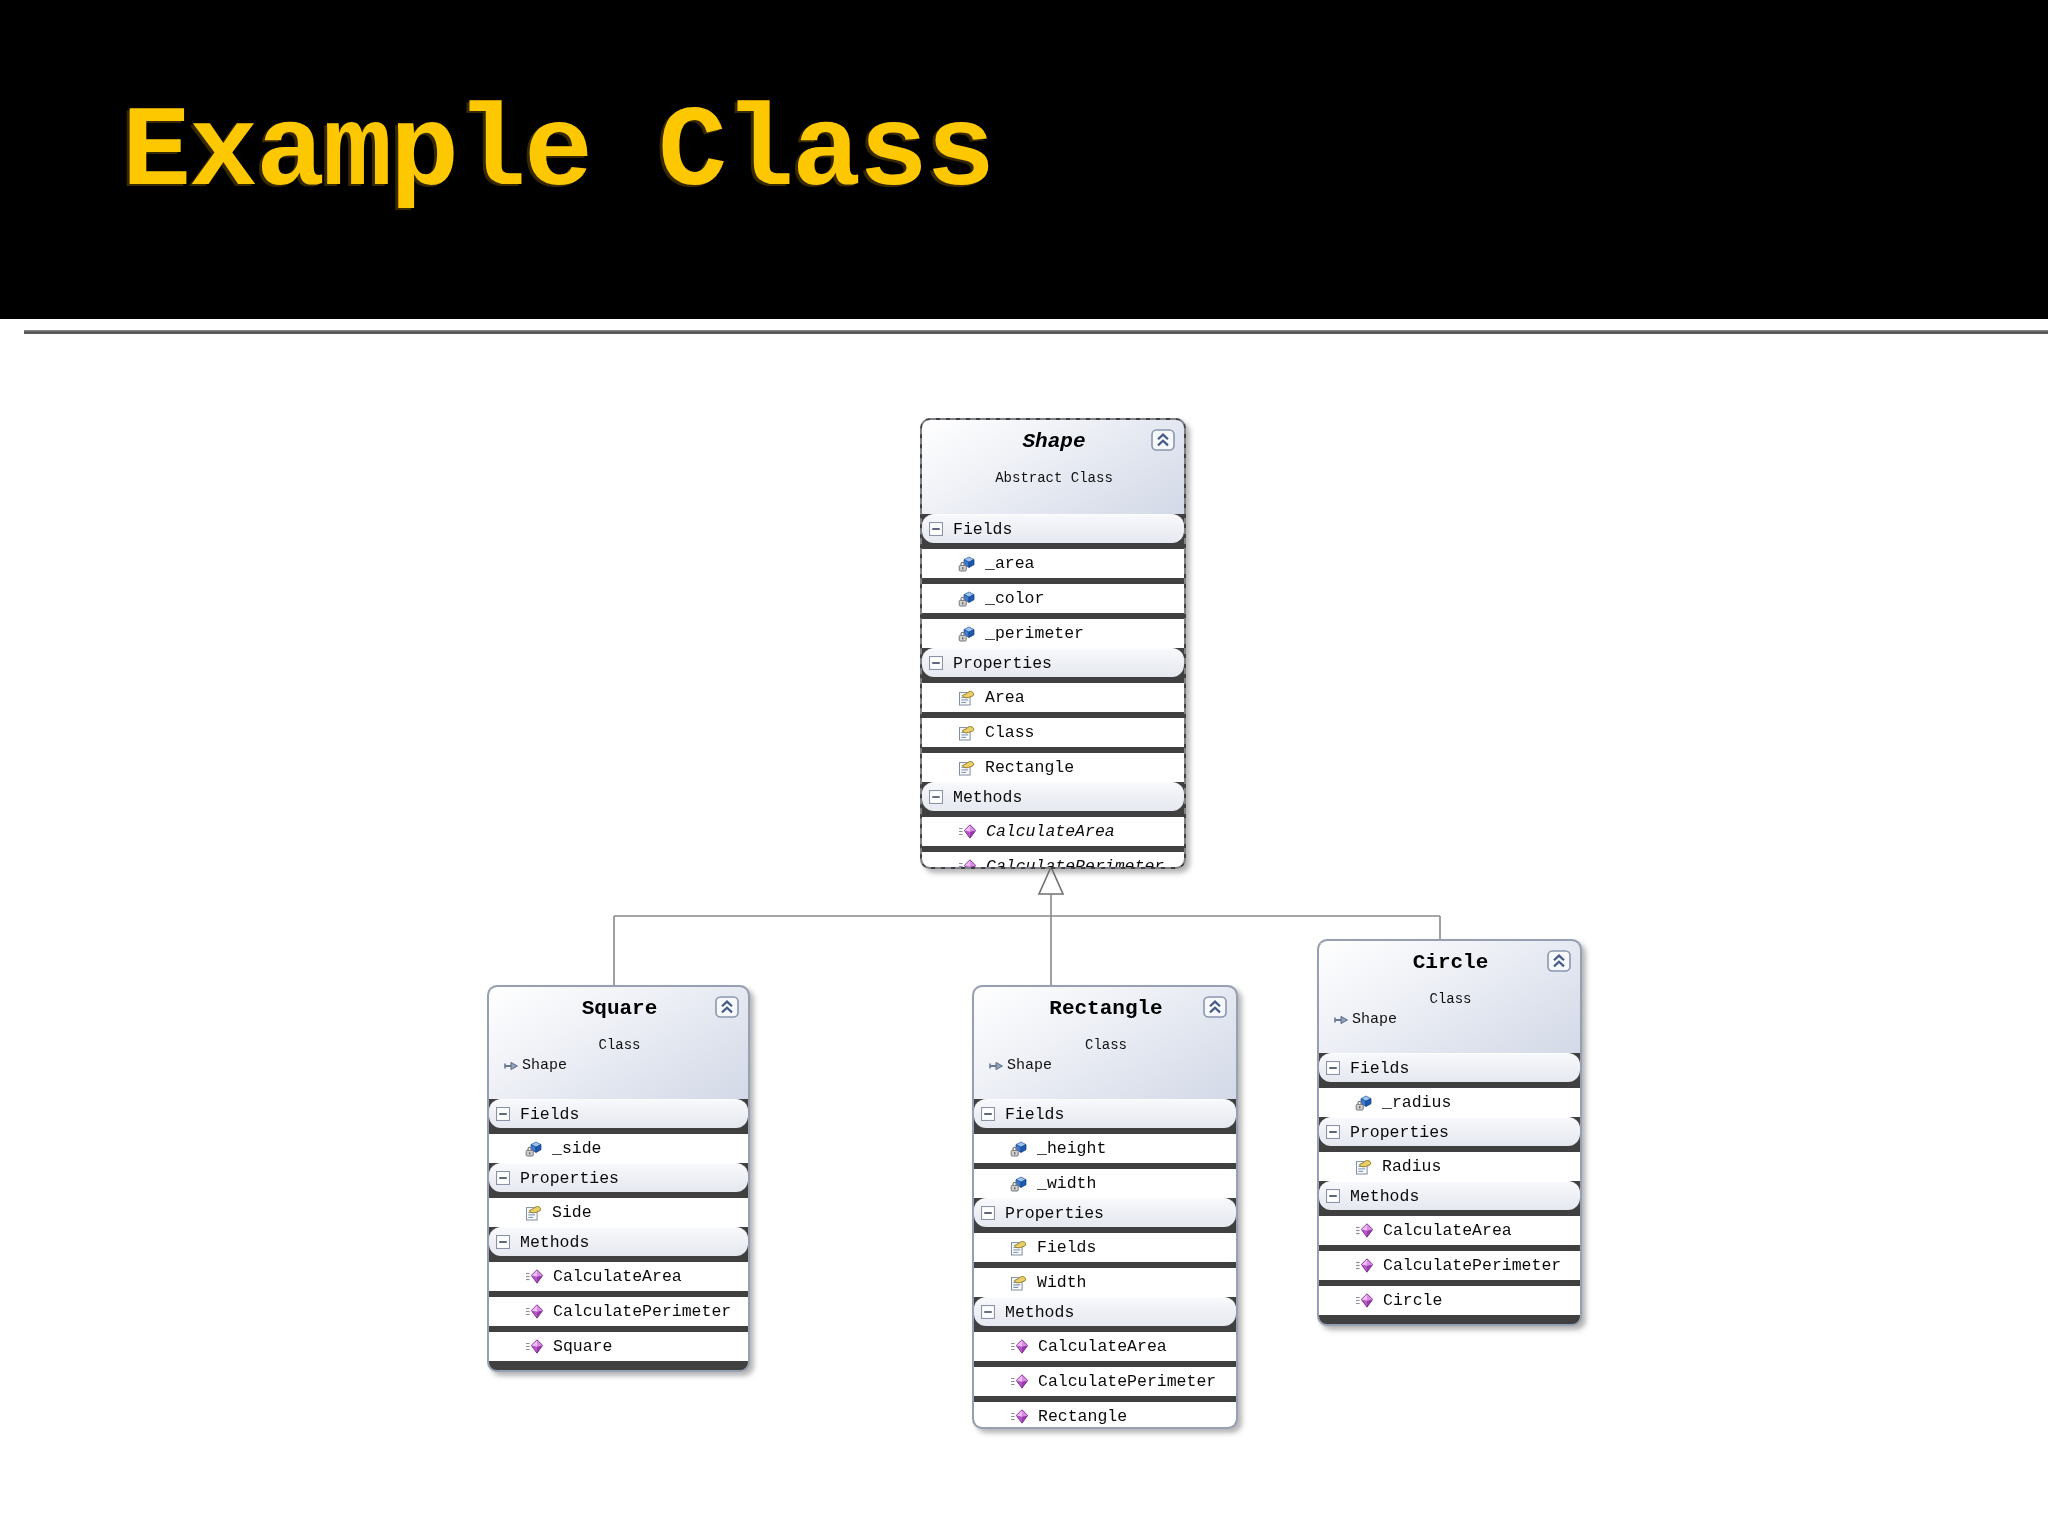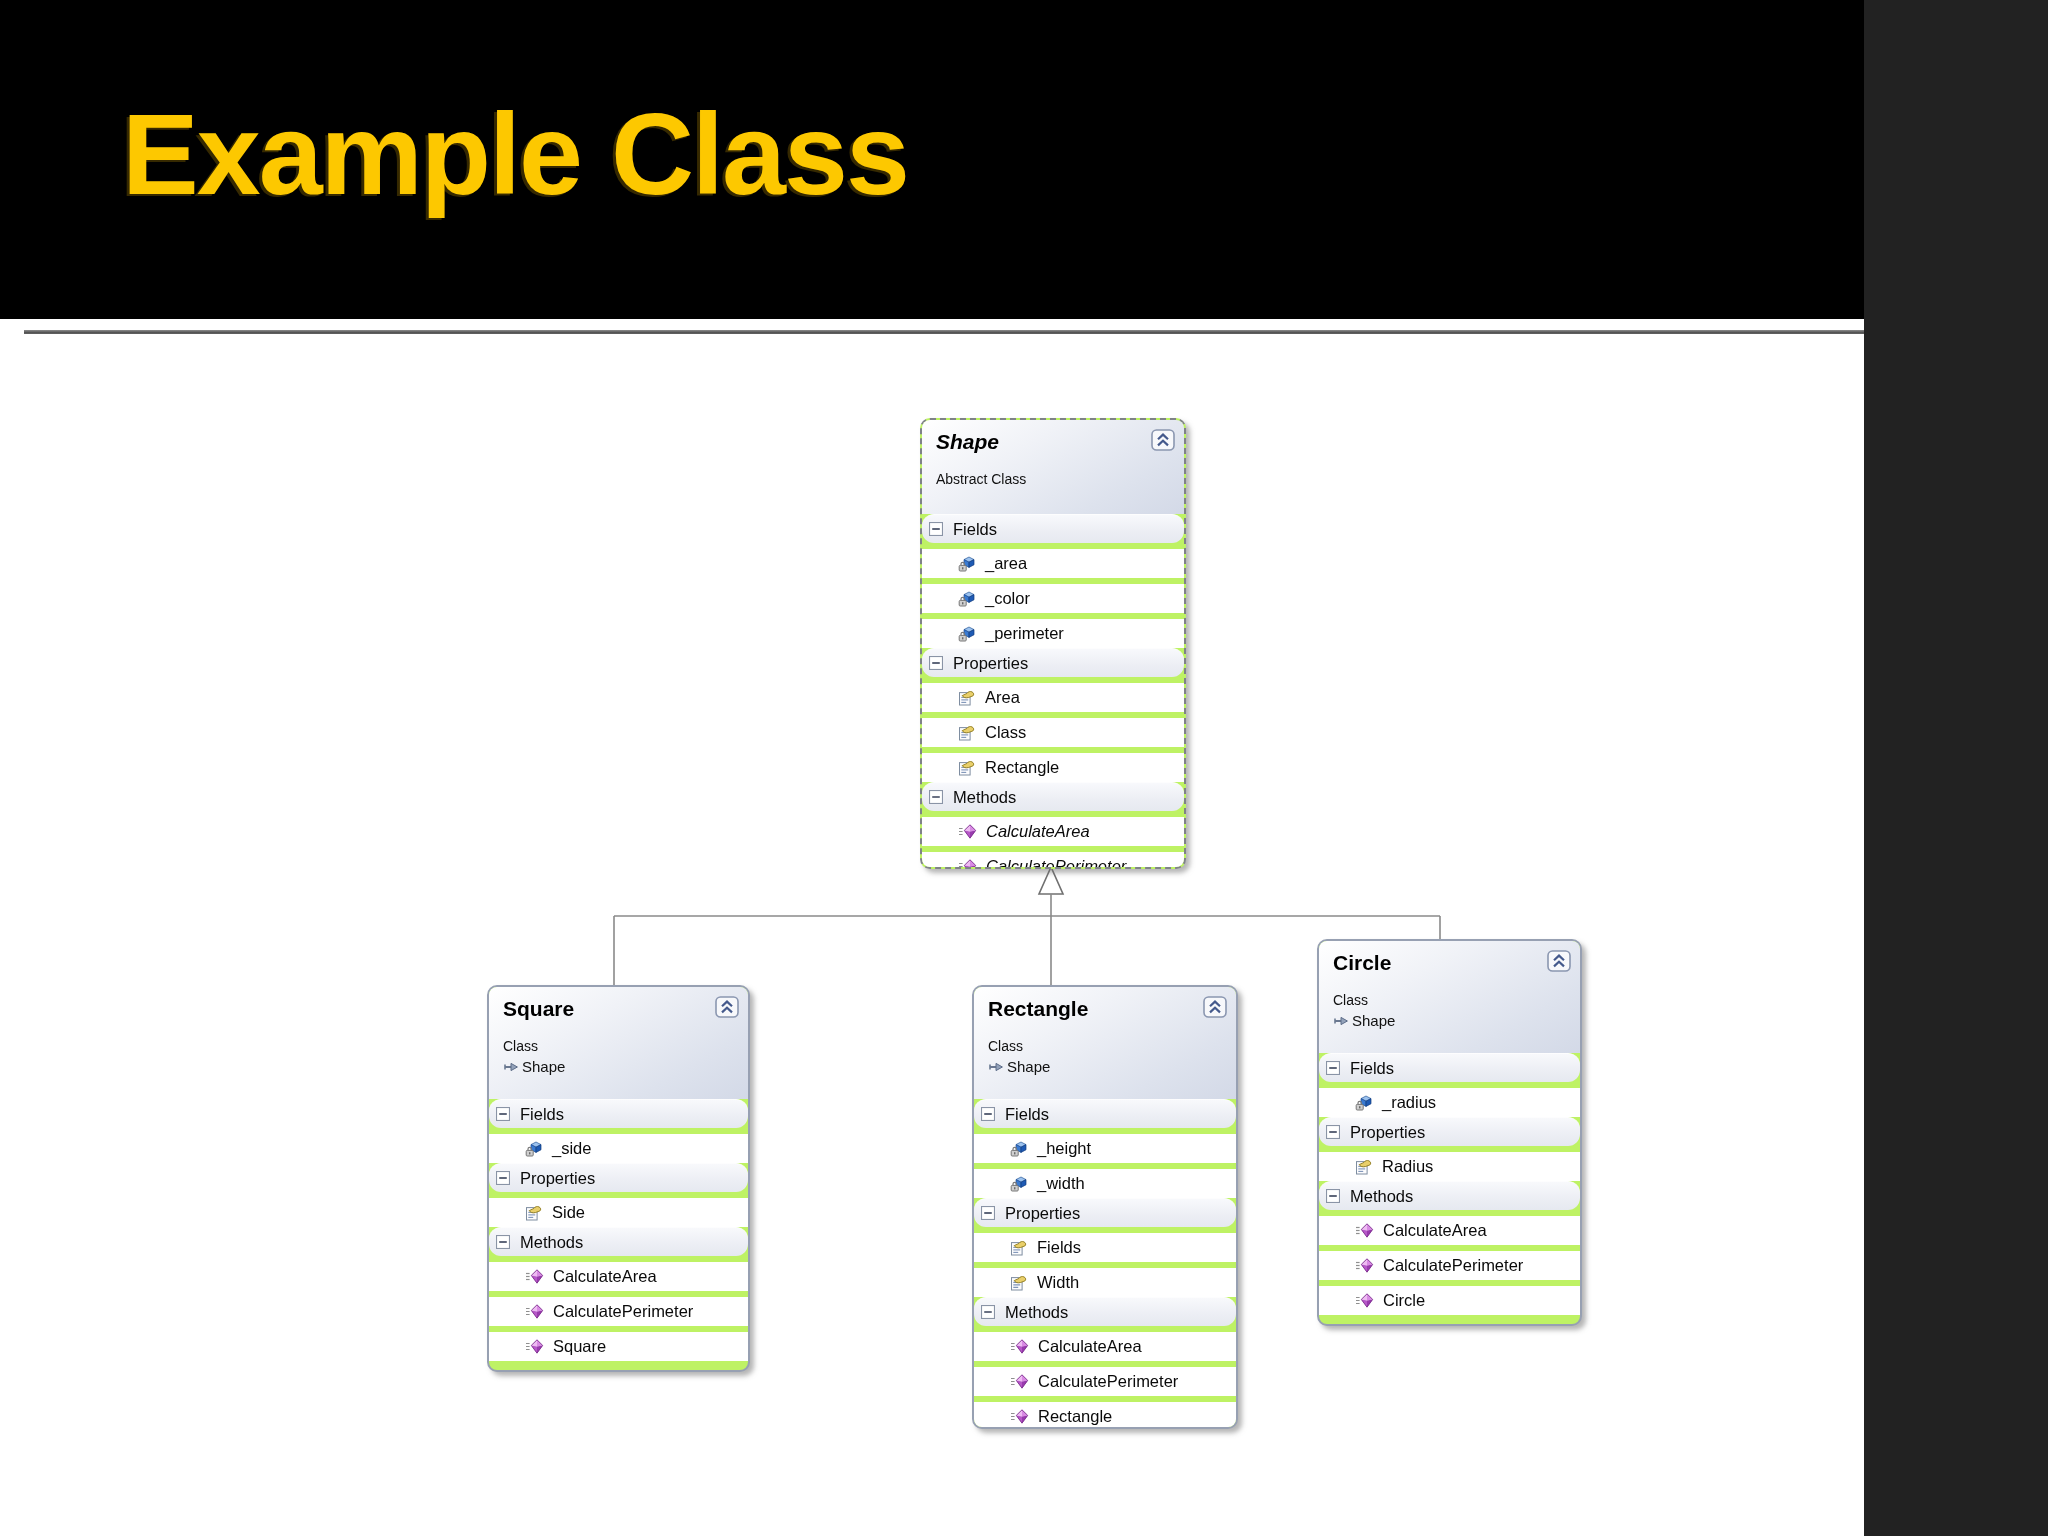--- a/index.html
+++ b/index.html
@@ -1,28 +1,28 @@
 <!DOCTYPE html>
 <html><head>
 <meta charset="utf-8">
 <style>
   html,body{margin:0;padding:0;background:#222;}
-  .stage{position:relative;width:1864px;height:1536px;background:#ffffff;overflow:hidden;
-         font-family:Liberation Sans, sans-serif;}
+  .stage{position:relative;width:2048px;height:1536px;background:#ffffff;overflow:hidden;
+         font-family:Liberation Mono, monospace;}
   
   .banner{position:absolute;left:0;top:0;width:2048px;height:319px;background:#000;}
   .slide-title{position:absolute;left:122px;top:88px;margin:0;font-size:115px;font-weight:bold;
                letter-spacing:-2px;color:#FDC800;text-shadow:-3px 2px 0 rgba(120,90,0,.45);}
   .rule{position:absolute;left:24px;top:330px;right:0;height:4px;
         background:linear-gradient(180deg,#8d8d8d 0%,#4e4e4e 70%,#6a6a6a 100%);}
   
   .connector-svg{position:absolute;left:0;top:0;z-index:1;pointer-events:none;}
   
-  .class-box{position:absolute;z-index:2;background:#bef264;border:2px solid #97a0b2;border-radius:10px;
-             box-shadow:4px 4px 5px rgba(110,110,110,.5);overflow:hidden;}
+  .class-box{position:absolute;z-index:2;background:#404040;border:2px solid #97a0b2;border-radius:10px;
+             box-shadow:4px 4px 5px rgba(110,110,110,.5);overflow:hidden;text-align:center;}
   .class-box.abstract{border:2px dashed #7f8288;}
   [data-name="class-box-shape"]{left:920px;top:418px;width:262px;height:447px;}
   [data-name="class-box-square"]{left:487px;top:985px;width:259px;height:383px;}
   [data-name="class-box-rectangle"]{left:972px;top:985px;width:262px;height:440px;}
   [data-name="class-box-circle"]{left:1317px;top:939px;width:261px;height:383px;}
   .class-header{position:relative;padding:10px 12px 0 14px;
                 background:linear-gradient(150deg,#ffffff 0%,#f0f2f7 35%,#dde2ed 75%,#d3d9e7 100%);}
   [data-name="class-box-shape"] .class-header{height:84px;}
   .class-box:not(.abstract) .class-header{height:102px;}
   .class-name{font-size:21px;font-weight:bold;color:#000;}

